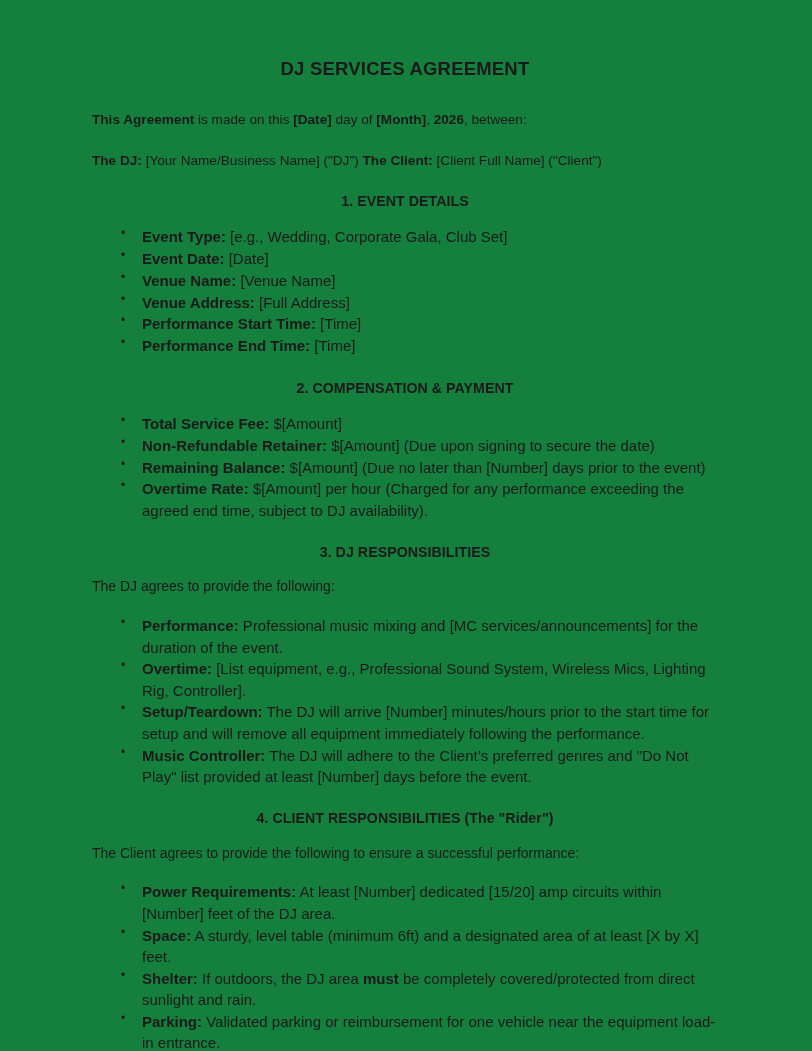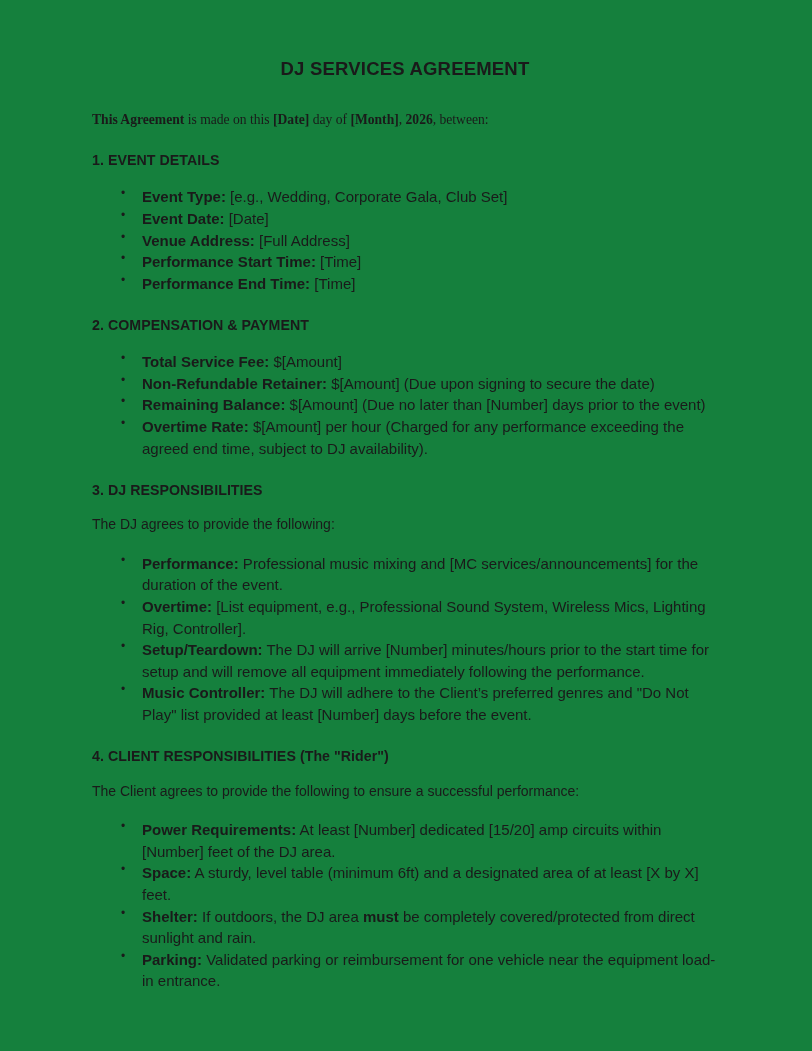--- a/index.html
+++ b/index.html
@@ -31,31 +31,31 @@
     font-size: 18.5px;
     font-weight: bold;
     letter-spacing: 0.2px;
     margin: 0 0 30px 0;
     line-height: 1.2;
   }
   .para {
     font-size: 13.6px;
     line-height: 1.42;
     margin: 0 0 22px 0;
-    font-family: Liberation Serif, serif;
   }
   .para.tight {
     margin-bottom: 21px;
   }
   .section-heading {
     font-size: 14.2px;
     font-weight: bold;
     margin: 0 0 16px 0;
     line-height: 1.3;
     letter-spacing: 0.05px;
+    text-align: center;
   }
   .section-block {
     margin-bottom: 22px;
   }
   .intro-line {
     font-size: 14px;
     line-height: 1.42;
     margin: 0 0 18px 0;
   }
   ul.bullets {
@@ -85,27 +85,29 @@
 </head>
 <body>
 
 <div class="page">
   <div class="content">
 
     <h1 class="doc-title">DJ SERVICES AGREEMENT</h1>
 
     <p class="para"><span class="b">This Agreement</span><span> is made on this </span><span class="b">[Date]</span><span> day of </span><span class="b">[Month]</span><span>, </span><span class="b">2026</span><span>, between:</span></p>
 
+    <p class="para tight"><span class="b">The DJ:</span><span> [Your Name/Business Name] ("DJ") </span><span class="b">The Client:</span><span> [Client Full Name] ("Client")</span></p>
 
     <div id="sections-container">
         <div class="section-block">
           <div class="section-heading">1. EVENT DETAILS</div>
           <ul class="bullets">
             <li><span class="b">Event Type:</span><span> [e.g., Wedding, Corporate Gala, Club Set]</span></li>
             <li><span class="b">Event Date:</span><span> [Date]</span></li>
+            <li><span class="b">Venue Name:</span><span> [Venue Name]</span></li>
             <li><span class="b">Venue Address:</span><span> [Full Address]</span></li>
             <li><span class="b">Performance Start Time:</span><span> [Time]</span></li>
             <li><span class="b">Performance End Time:</span><span> [Time]</span></li>
           </ul>
         </div>
         <div class="section-block">
           <div class="section-heading">2. COMPENSATION &amp; PAYMENT</div>
           <ul class="bullets">
             <li><span class="b">Total Service Fee:</span><span> $[Amount]</span></li>
             <li><span class="b">Non-Refundable Retainer:</span><span> $[Amount] (Due upon signing to secure the date)</span></li>

